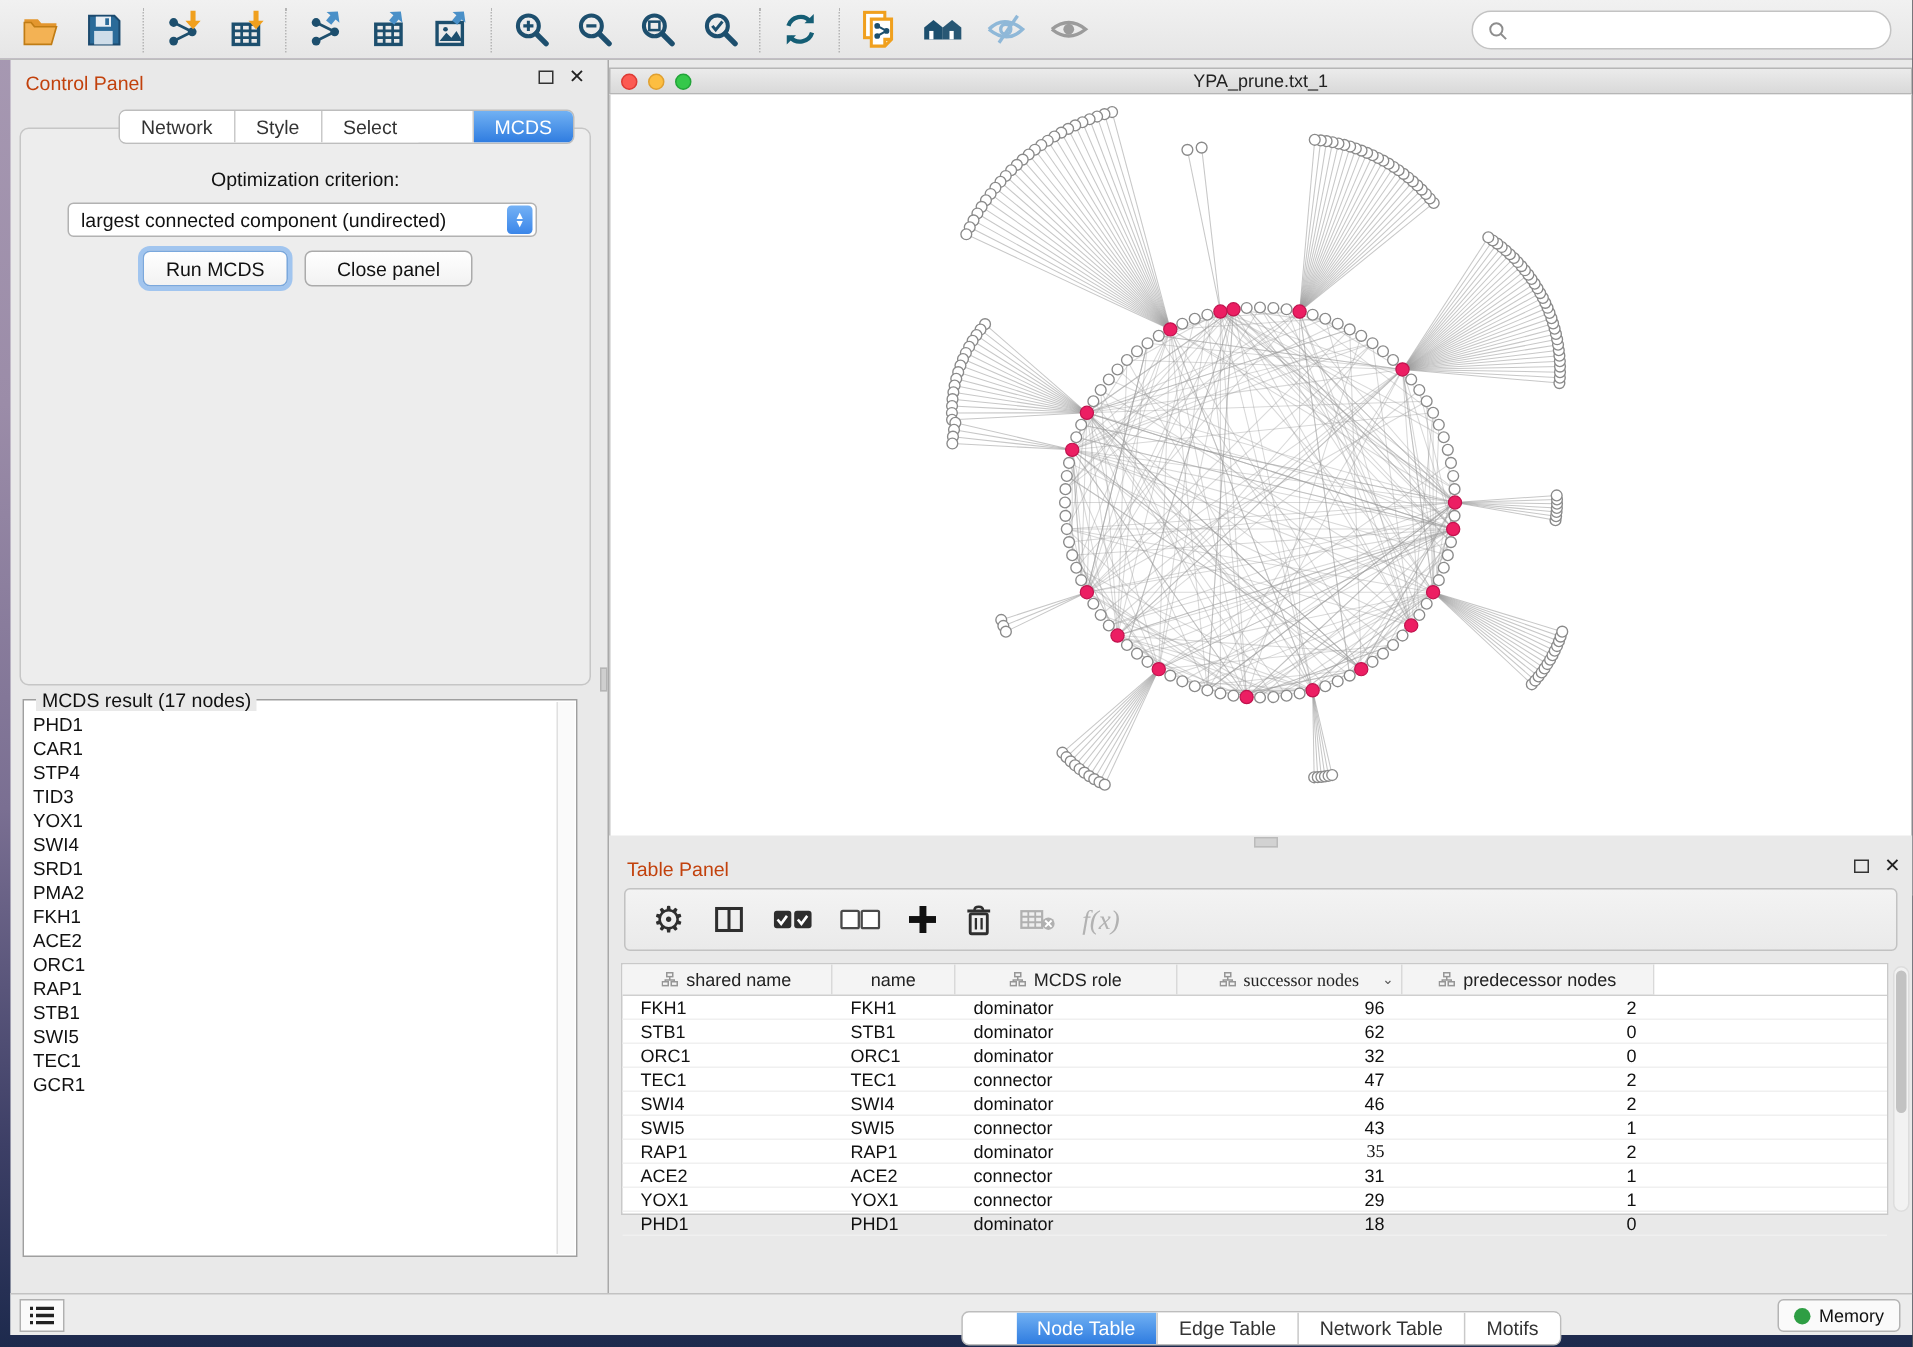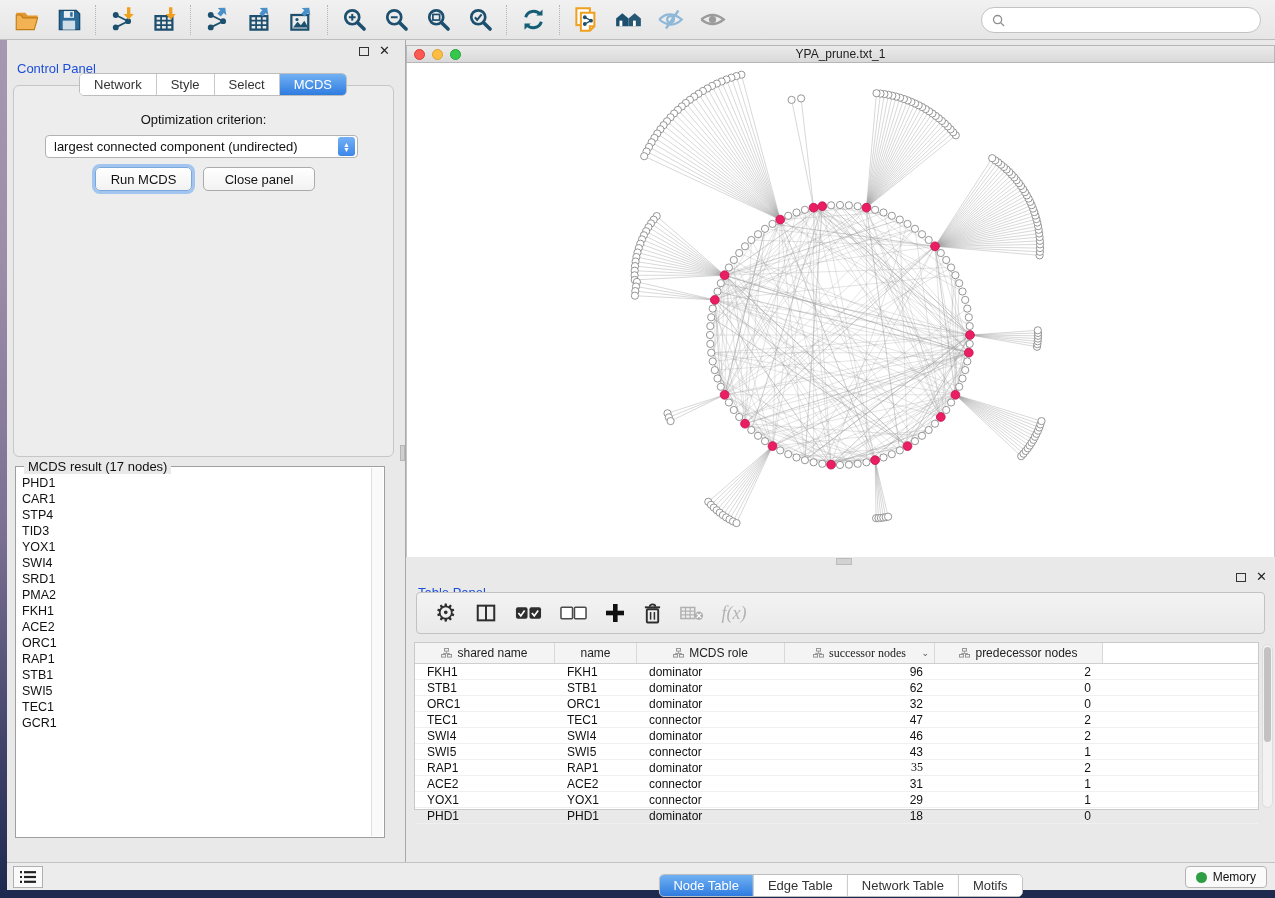--- a/index.html
+++ b/index.html
@@ -23,28 +23,28 @@
   #tb-search {
     position:absolute; right:14px; top:7px; width:280px; height:26px;
     background:#fff; border:1px solid #c3c3c3; border-radius:13px;
     display:flex; align-items:center; padding:0 10px; gap:6px;
   }
   #tb-search input { border:none; outline:none; flex:1; font-size:12px; background:transparent; }
   
   #app { position:absolute; left:7px; top:40px; width:1268px; height:850px; background:#e9e9e9; }
   
   #control-panel { position:absolute; left:0; top:0; width:393px; height:822px; }
-  .panel-title { position:absolute; left:10px; top:8px; font-size:13px; color:#1d4ed8;margin-top:13px; }
+  .panel-title { position:absolute; left:10px; top:8px; font-size:13px; color:#c2410c; }
   .panel-icons { position:absolute; right:10px; top:6px; display:flex; gap:10px; align-items:center; }
   .float-glyph { width:10px; height:9px; border:1.6px solid #333; display:inline-block; }
   .close-glyph { font-size:13px; font-weight:bold; color:#222; line-height:10px; }
   .seg-tabs { position:absolute; display:flex; background:#fff; border:1px solid #bdbdbd; border-radius:5px; overflow:hidden; z-index:3; }
   .seg-tab { padding:3px 14px; font-size:13px; color:#333; border-left:1px solid #c9c9c9; cursor:pointer; white-space:nowrap; background:#fff; }
   .seg-tab:first-child { border-left:none; }
-  .seg-tab.active { background:linear-gradient(180deg,#71b1f3,#2f7ce0); color:#fff; }
+  .seg-tab.active { background:linear-gradient(180deg,#71b1f3,#2f7ce0); color:#fff;margin-left:36px; }
   #cp-tabs { left:72px; top:33px; }
   #cp-box {
     position:absolute; left:6px; top:45px; width:381px; height:372px;
     background:#ededed; border:1px solid #c6c6c6; border-radius:6px;
   }
   #opt-label { position:absolute; left:0; width:100%; top:72px; text-align:center; font-size:13px; color:#111; }
   #opt-select {
     position:absolute; left:38px; top:95px; width:313px; height:23px;
     background:#fff; border:1px solid #b2b2b2; border-radius:4px;
     display:flex; align-items:center; cursor:pointer;

